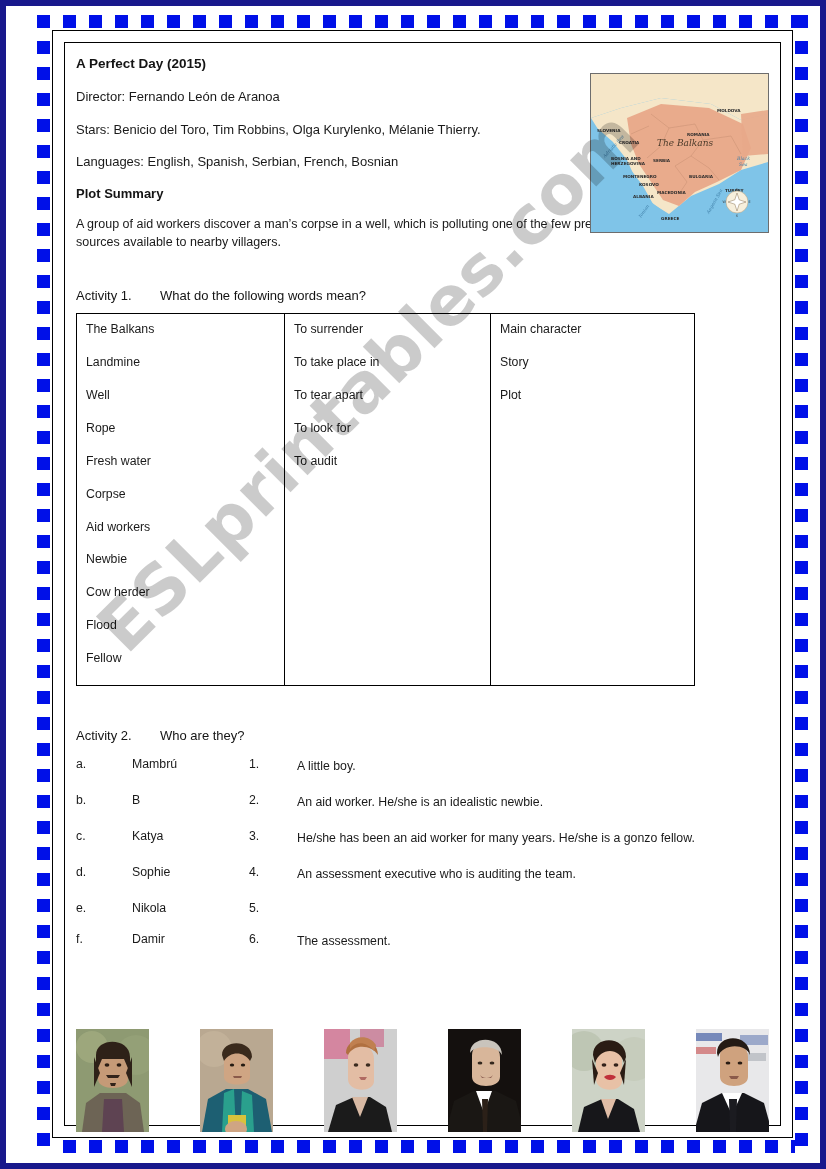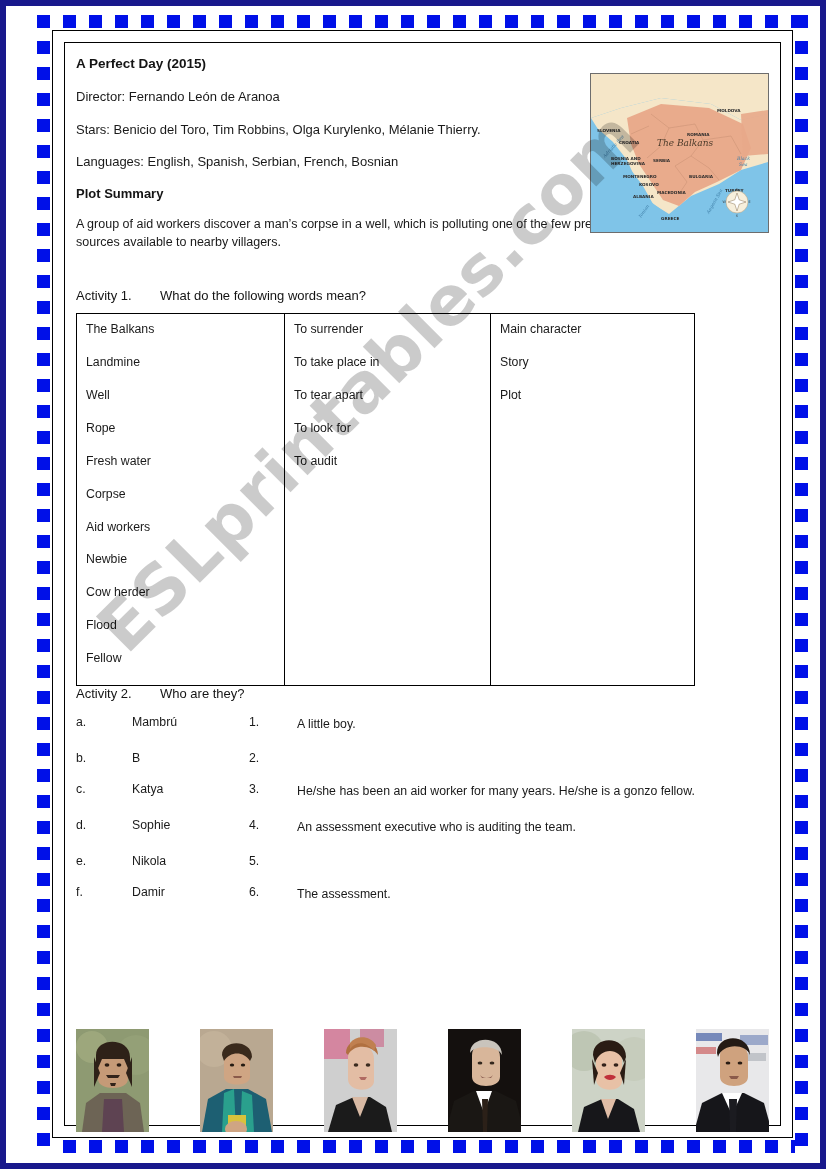--- a/index.html
+++ b/index.html
@@ -156,21 +156,21 @@
     margin: 0; padding: 0;
   }
   .vocab-cell-list li {
     font-size: 12.3px;
     color: #1a1a1a;
     line-height: 1.05;
     margin-bottom: 20px;
   }
 
   
-  #act2-wrap { }
+  #act2-wrap { margin-top: 42px; }
   .match-row {
     display: flex;
     align-items: flex-start;
     margin-bottom: 17px;
   }
   .match-row .letter {
     width: 56px; flex: none;
     font-size: 12.3px; color: #1a1a1a;
   }
   .match-row .name {
@@ -360,20 +360,21 @@
           <div class="match-row">
             <div class="letter">a.</div>
             <div class="name">Mambrú</div>
             <div class="num">1.</div>
             <div class="desc">A little boy.</div>
           </div>
           <div class="match-row">
             <div class="letter">b.</div>
             <div class="name">B</div>
             <div class="num">2.</div>
+            <div class="desc">An aid worker. He/she is an idealistic newbie.</div>
           </div>
           <div class="match-row">
             <div class="letter">c.</div>
             <div class="name">Katya</div>
             <div class="num">3.</div>
             <div class="desc">He/she has been an aid worker for many years. He/she is a gonzo fellow.</div>
           </div>
           <div class="match-row">
             <div class="letter">d.</div>
             <div class="name">Sophie</div>

